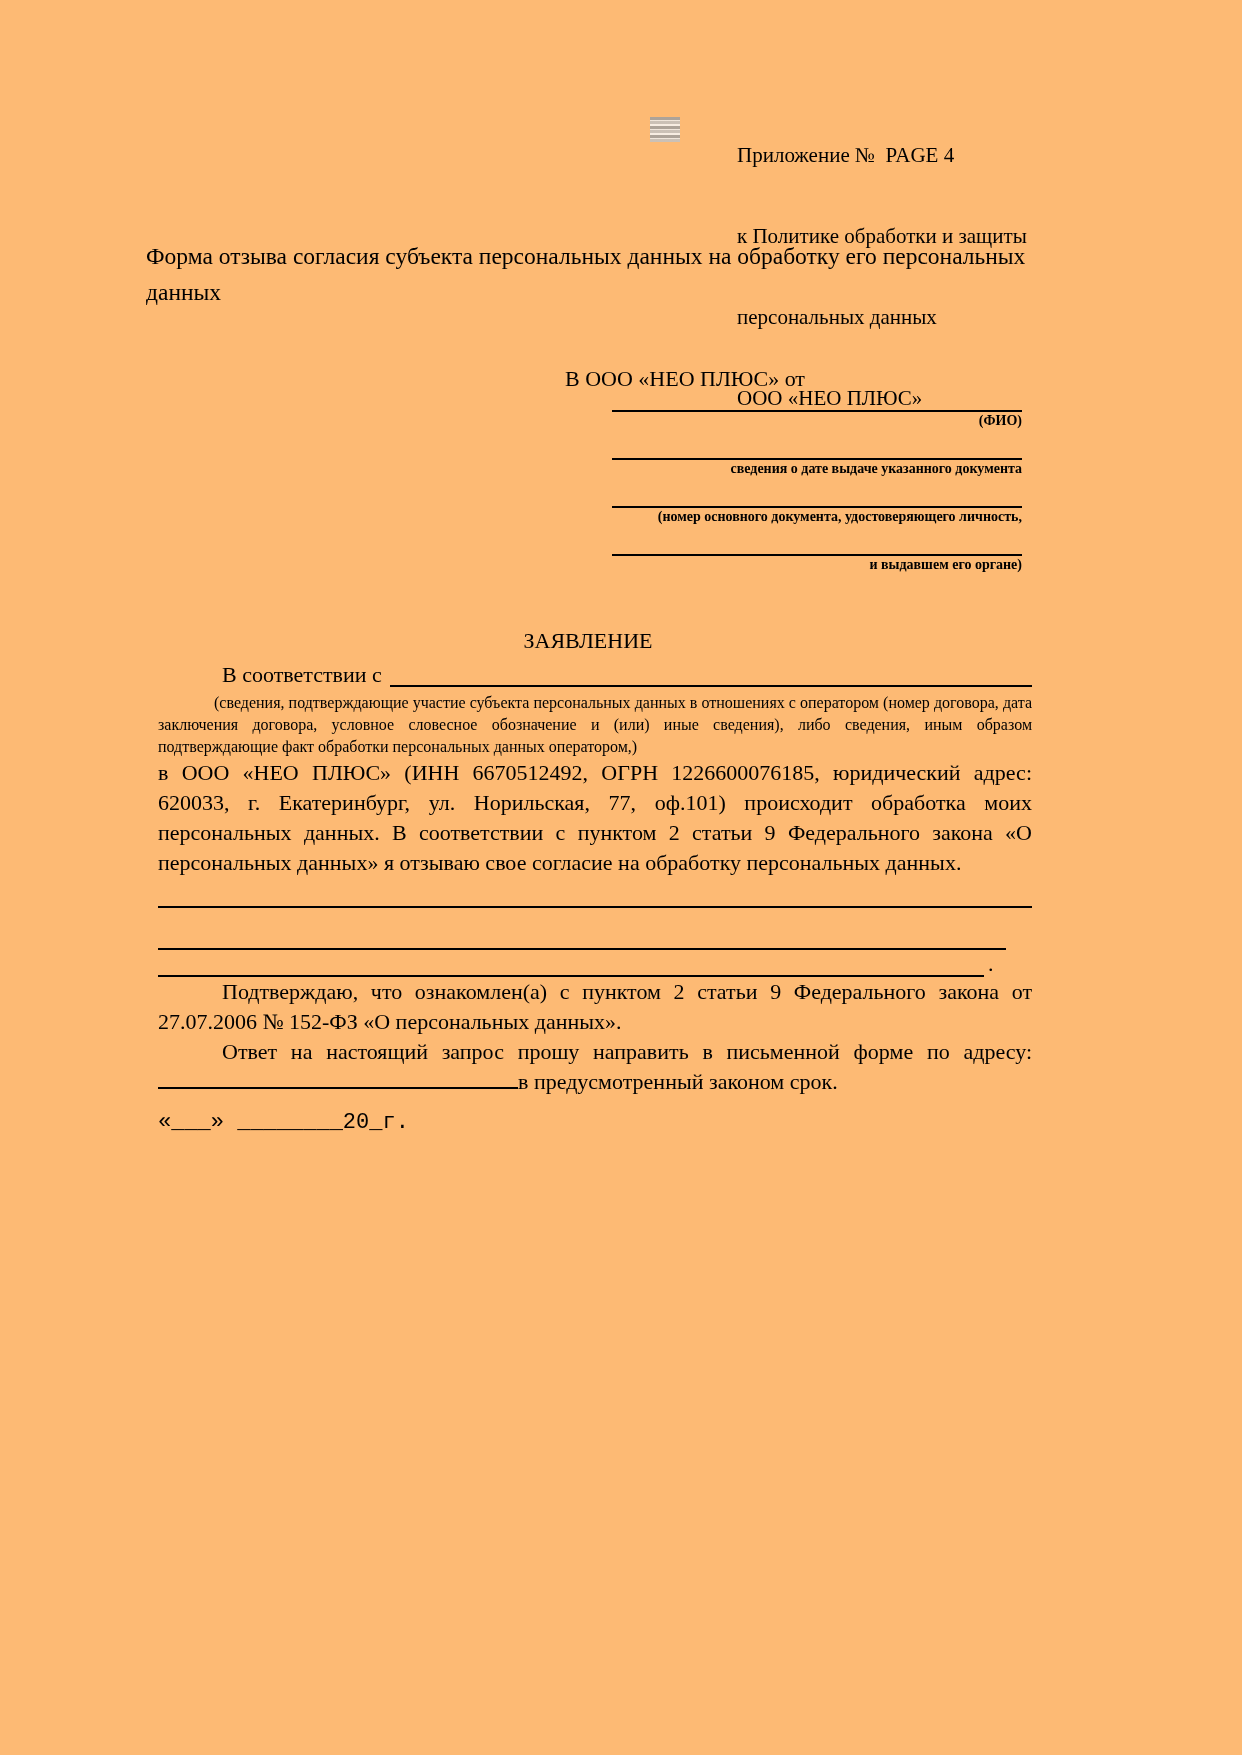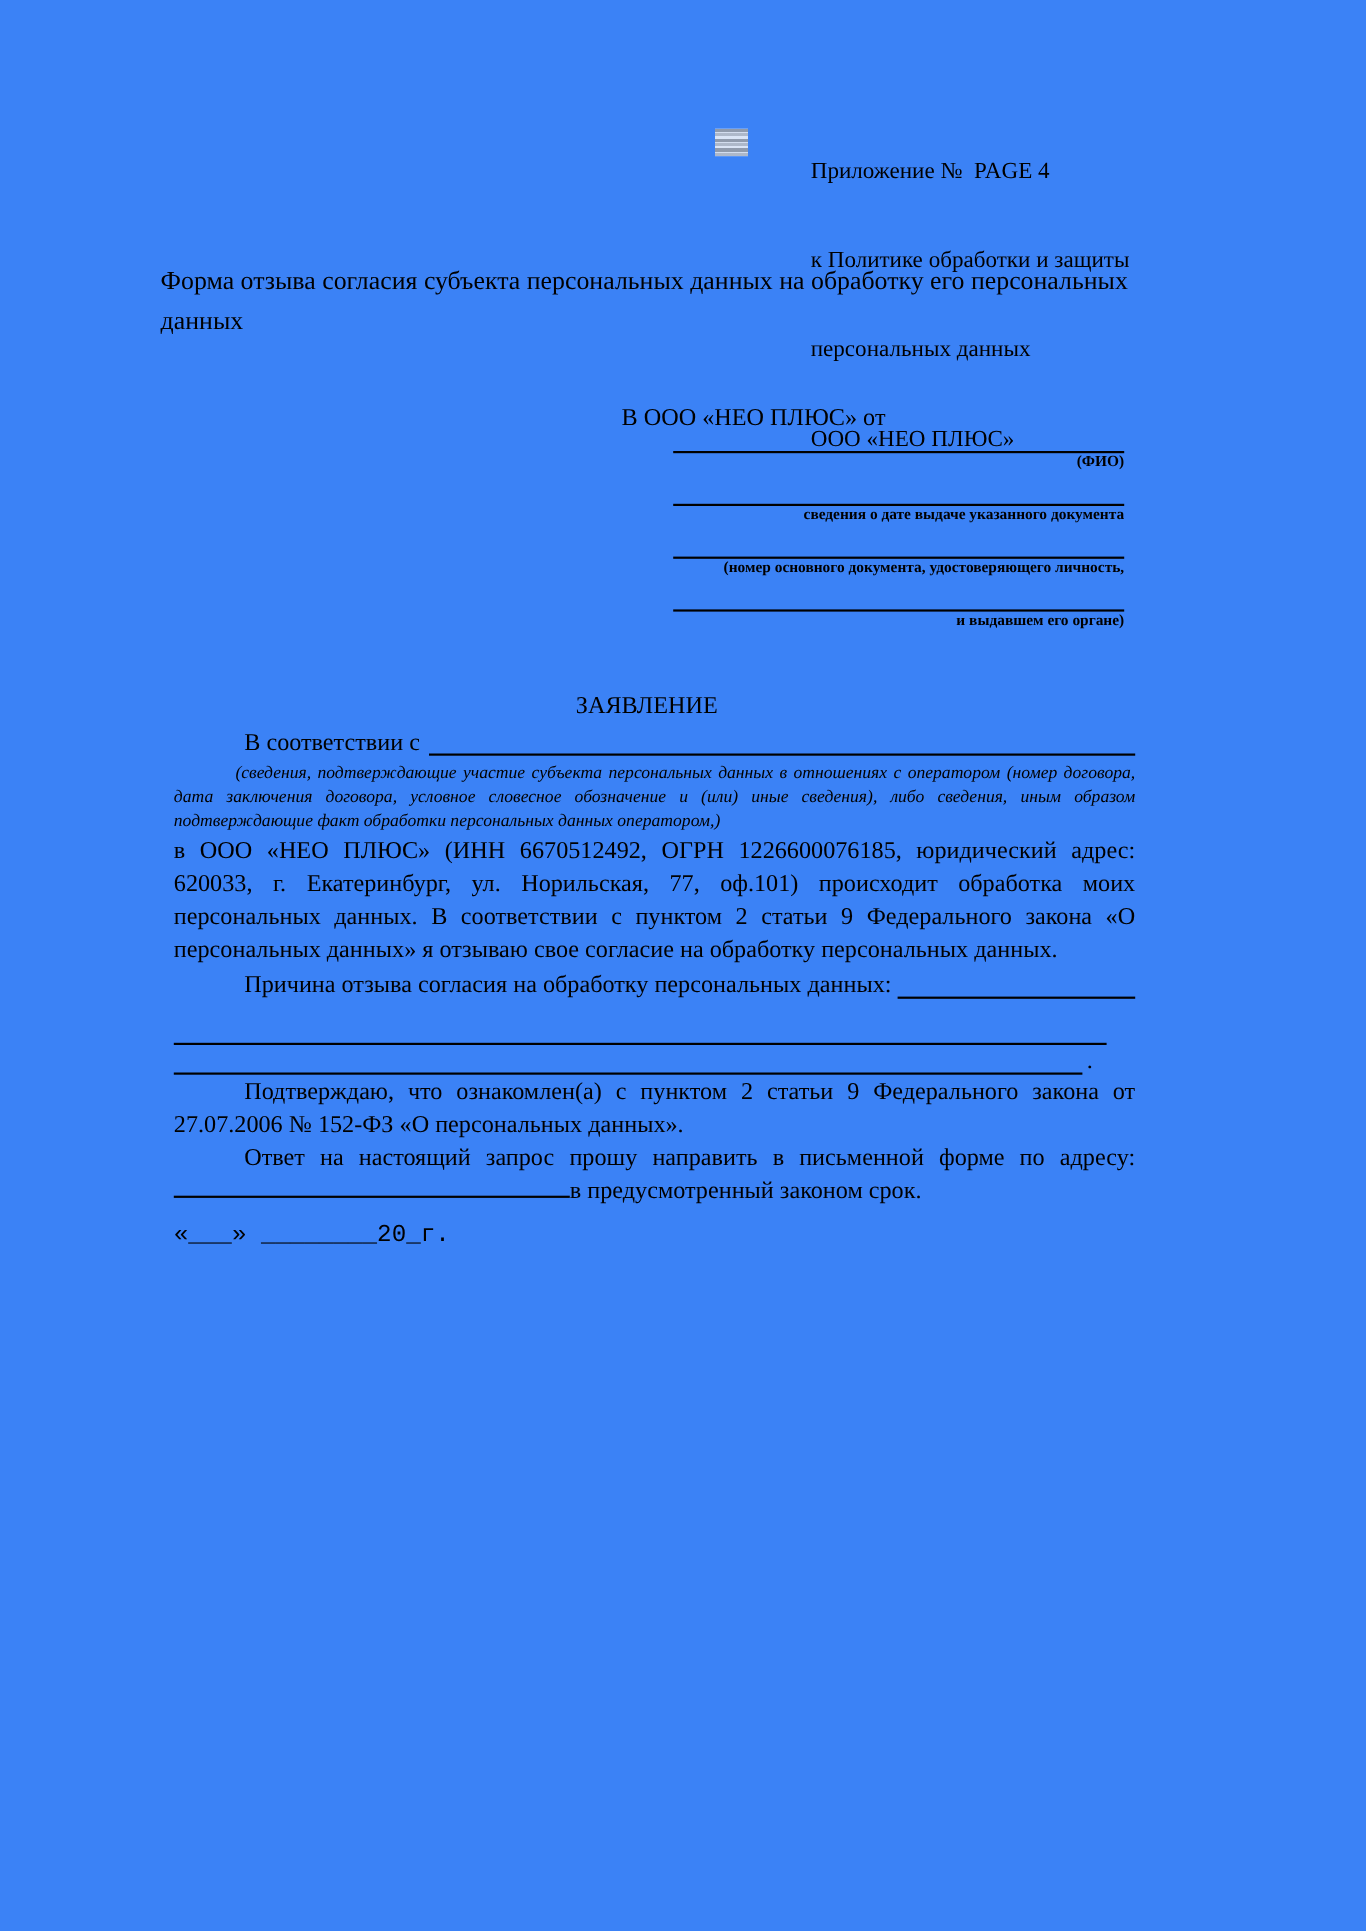--- a/index.html
+++ b/index.html
@@ -1,20 +1,20 @@
 <!DOCTYPE html>
 <html><head>
 <meta charset="utf-8">
 <style>
   * { margin:0; padding:0; box-sizing:border-box; }
   html,body { background:#ffffff; }
   .page {
     position:relative;
     width:1242px; height:1755px;
-    background:#3b82f6;
+    background:#fdba74;
     font-family:"Liberation Serif","DejaVu Serif",serif;
     color:#000000;
     overflow:hidden;
   }
   
   .artifact-icon {
     position:absolute; left:650px; top:117px; width:30px; height:25px;
     background:repeating-linear-gradient(180deg,
       #9f9f9f 0 3px, #ededed 3px 4px,
       #c2c2c2 4px 7px, #f6f6f6 7px 9px);
@@ -40,21 +40,21 @@
   .zayavlenie {
     position:absolute; left:146px; top:628px; width:884px;
     text-align:center; font-size:22px;
   }
   .content { position:absolute; left:158px; top:660px; width:874px; font-size:22px; }
   .accord-row { display:flex; align-items:center; padding-left:64px; height:30px; }
   .accord-row .label { white-space:nowrap; padding-right:8px; }
   .fill { flex:1; border-bottom:2px solid #000; height:24px; }
   .fine {
     font-size:16px; line-height:22px; text-align:justify;
-    text-indent:56px; margin-top:2px;font-style:italic;
+    text-indent:56px; margin-top:2px;
   }
   .body-par { line-height:30px; text-align:justify; }
   .reason-row { display:flex; align-items:flex-end; height:30px; }
   .reason-row .label { white-space:nowrap; padding-left:64px; padding-right:6px; }
   .blank-row { border-bottom:2px solid #000; height:42px; margin-right:26px; }
   .blank-row2 { display:flex; align-items:flex-end; height:27px; margin-right:26px; }
   .blank-row2 .fill2 { flex:1; border-bottom:2px solid #000; height:24px; }
   .blank-row2 .period { width:22px; text-align:left; padding-left:4px; }
   .confirm { text-indent:64px; }
   .reply { text-indent:64px; }
@@ -116,21 +116,20 @@
     <div class="accord-row">
       <span class="label">В соответствии с</span>
       <span class="fill"></span>
     </div>
 
     <p class="fine">(сведения, подтверждающие участие субъекта персональных данных в отношениях с оператором (номер договора, дата заключения договора, условное словесное обозначение и (или) иные сведения), либо сведения, иным образом подтверждающие факт обработки персональных данных оператором,)</p>
 
     <p class="body-par">в ООО «НЕО ПЛЮС» (ИНН 6670512492, ОГРН 1226600076185, юридический адрес: 620033, г. Екатеринбург, ул. Норильская, 77, оф.101) происходит обработка моих персональных данных. В соответствии с пунктом 2 статьи 9 Федерального закона «О персональных данных» я отзываю свое согласие на обработку персональных данных.</p>
 
     <div class="reason-row">
-      <span class="label">Причина отзыва согласия на обработку персональных данных:</span>
       <span class="fill"></span>
     </div>
 
     <div class="blank-row"></div>
 
     <div class="blank-row2">
       <span class="fill2"></span>
       <span class="period">.</span>
     </div>
 

